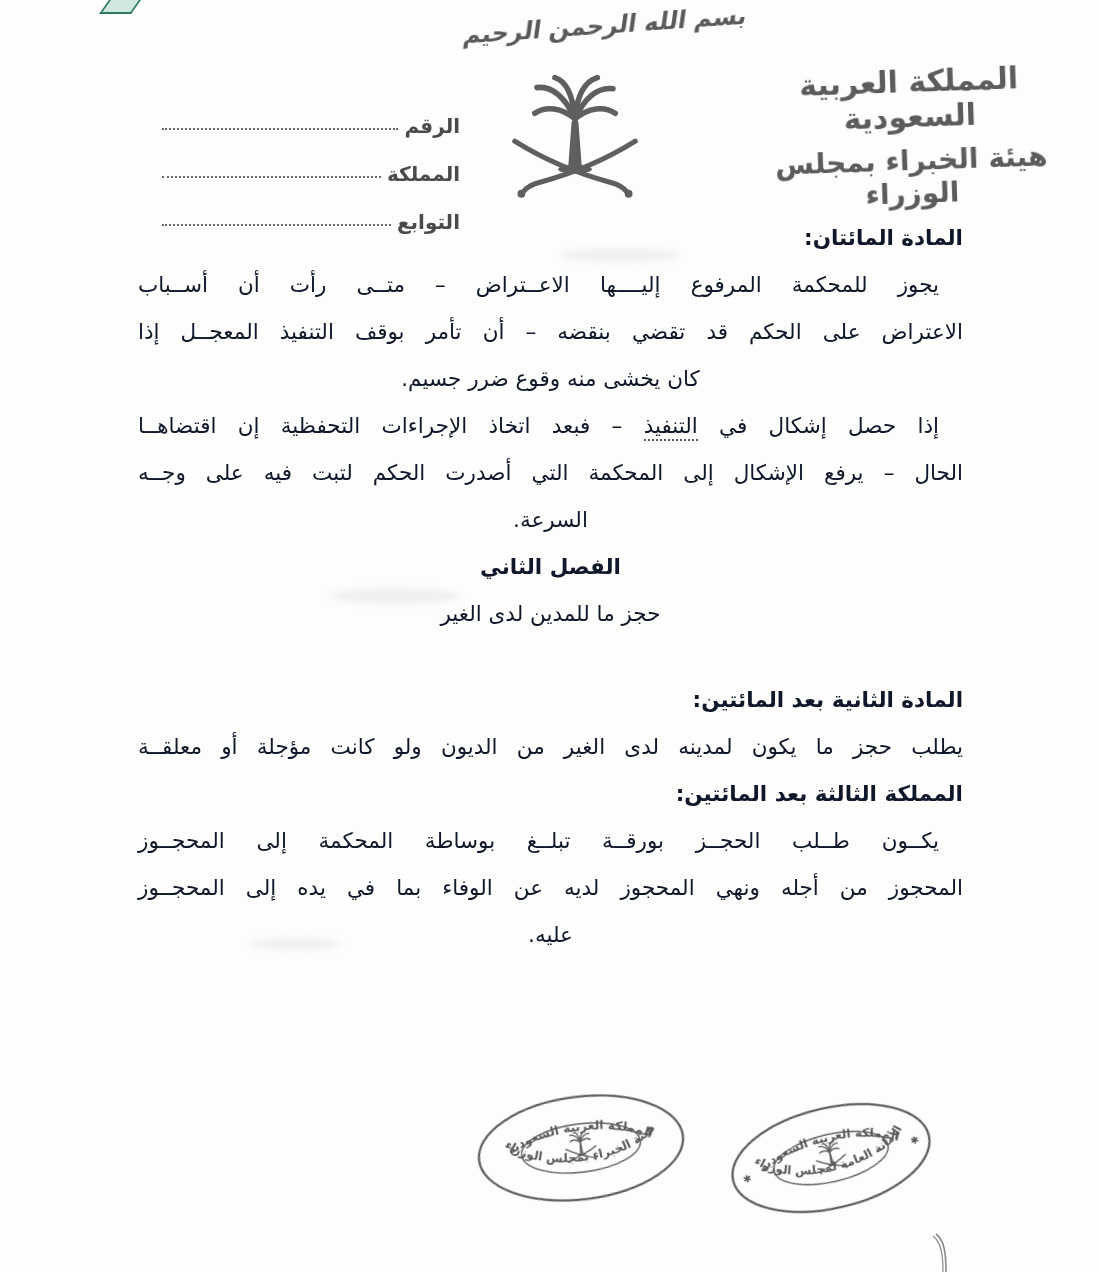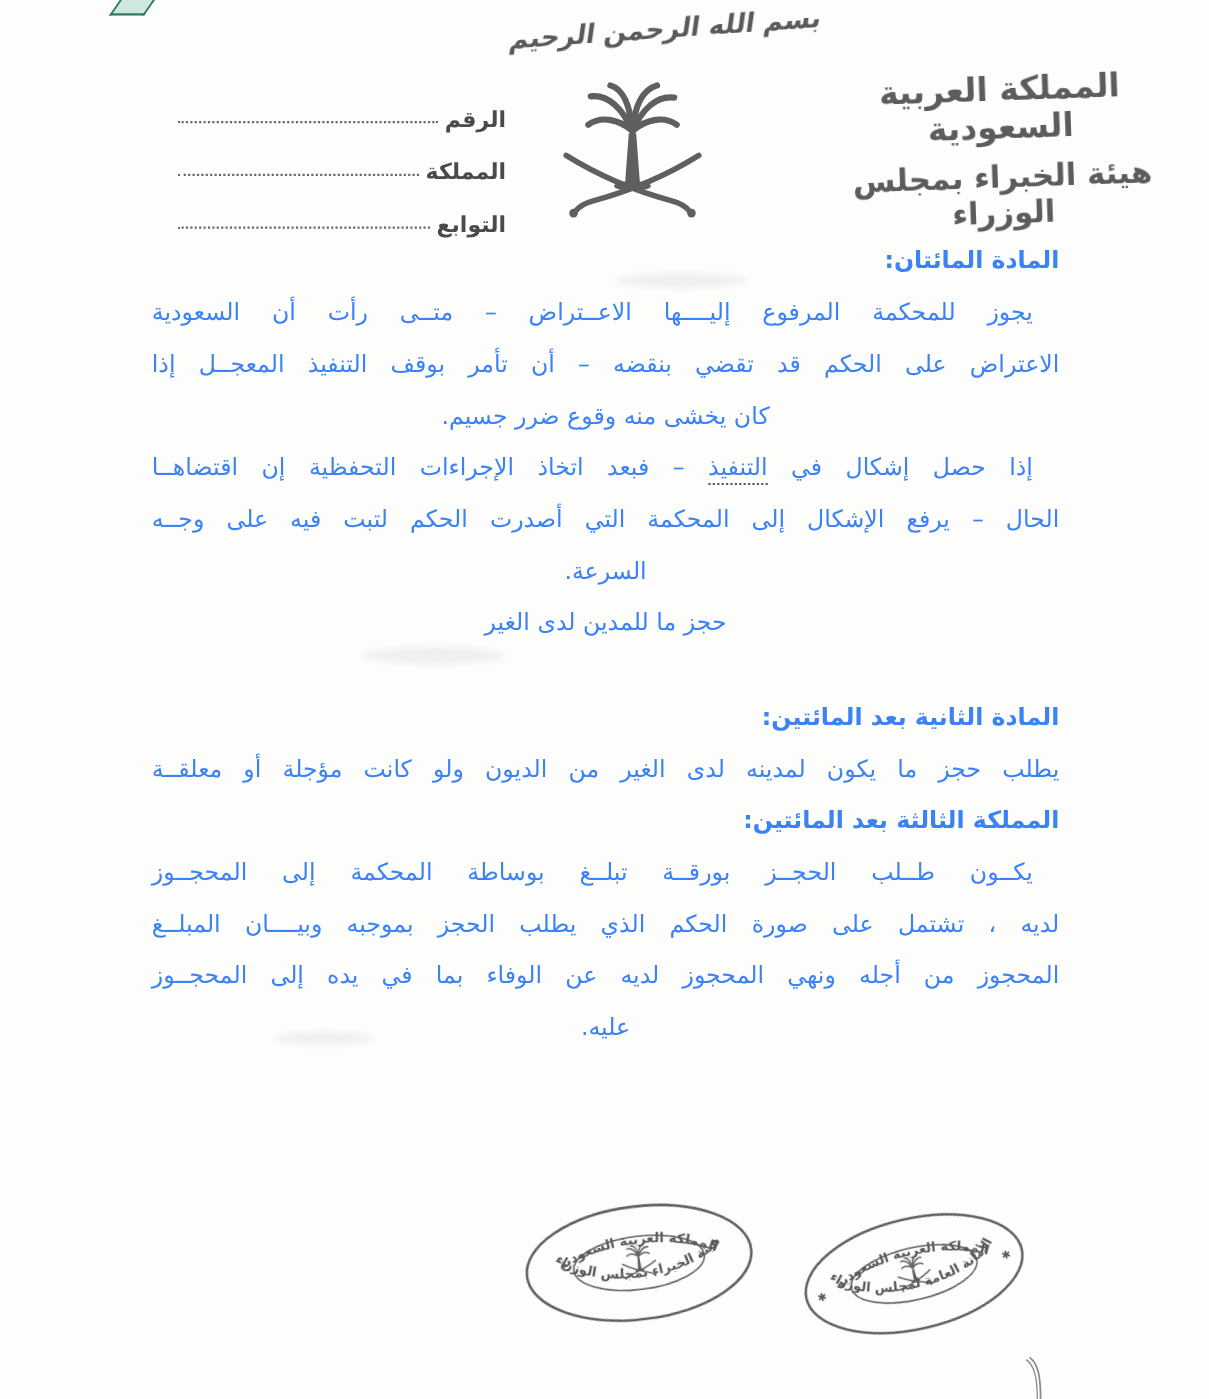--- a/index.html
+++ b/index.html
@@ -16,28 +16,28 @@
     direction:rtl; filter:blur(.2px);
   }
   .org {
     position:absolute; top:64px; right:16px; width:345px;
     text-align:center; font-weight:bold; color:#5c5c5c;
     transform:rotate(-2deg); direction:rtl; filter:blur(.2px);
   }
   .org .org1 { font-size:30px; letter-spacing:-1px; }
   .org .org2 { font-size:28px; margin-top:10px; letter-spacing:-1px; }
   .emblem-main { position:absolute; top:72px; left:500px; width:150px; height:134px; color:#5f5f5f; }
-  .fields { position:absolute; top:72px; left:160px; width:300px; direction:rtl; }
+  .fields { position:absolute; top:90px; left:160px; width:300px; direction:rtl; }
   .field-row { display:flex; align-items:flex-end; height:48px; }
   .field-label { font-size:20px; font-weight:bold; color:#4a4a4a; white-space:nowrap; }
   .field-dots { flex:1; border-bottom:2px dotted #6a6a6a; margin:0 6px 8px 2px; }
   
   .body-text {
     position:absolute; top:214px; right:136px; left:138px;
-    direction:rtl; font-size:21.5px; color:#3b82f6;
+    direction:rtl; font-size:21.5px; color:#0f172a;
   }
   .line { line-height:47px; text-align:center; }
   .just { text-align:justify; text-align-last:justify; }
   .indent { text-indent:24px; }
   .heading { font-weight:bold; line-height:47px; text-align:right; }
   .center { text-align:center; }
   .chapter-title { font-weight:bold; }
   .gap-before { margin-top:39px; }
   .u-word { border-bottom:2px dotted #5a5a5a; padding-bottom:1px;margin-top:28px; }
   
@@ -112,36 +112,36 @@
     </div>
     <div class="field-row">
       <span class="field-label">التوابع</span>
       <span class="field-dots"></span>
     </div>
   </div>
 
   <div class="body-text">
 
     <div class="heading">المادة المائتان:</div>
-    <div class="line just indent">يجوز للمحكمة المرفوع إليــــها الاعــتراض – متــى رأت أن السعودية</div>
+    <div class="line just indent">يجوز للمحكمة المرفوع إليــــها الاعــتراض – متــى رأت أن أســباب</div>
     <div class="line just">الاعتراض على الحكم قد تقضي بنقضه – أن تأمر بوقف التنفيذ المعجــل إذا</div>
     <div class="line">كان يخشى منه وقوع ضرر جسيم.</div>
 
     <div class="line just indent"><span>إذا حصل إشكال في </span><span class="u-word">التنفيذ</span><span> – فبعد اتخاذ الإجراءات التحفظية إن اقتضاهــا</span></div>
     <div class="line just">الحال – يرفع الإشكال إلى المحكمة التي أصدرت الحكم لتبت فيه على وجــه</div>
     <div class="line">السرعة.</div>
 
+    <div class="line center chapter-title">الفصل الثاني</div>
     <div class="line center">حجز ما للمدين لدى الغير</div>
 
     <div class="heading gap-before">المادة الثانية بعد المائتين:</div>
     <div class="line just">يطلب حجز ما يكون لمدينه لدى الغير من الديون ولو كانت مؤجلة أو معلقــة</div>
 
     <div class="heading">المملكة الثالثة بعد المائتين:</div>
     <div class="line just indent">يكــون طــلب الحجــز بورقــة تبلــغ بوساطة المحكمة إلى المحجــوز</div>
-    <div class="line just">لديه ، تشتمل على صورة الحكم الذي يطلب الحجز بموجبه وبيــــان المبلــغ</div>
     <div class="line just">المحجوز من أجله ونهي المحجوز لديه عن الوفاء بما في يده إلى المحجــوز</div>
     <div class="line">عليه.</div>
 
   </div>
 
   <svg class="stamp stamp-experts" viewBox="0 0 230 120">
     <ellipse cx="115" cy="60" rx="110" ry="55" fill="none" stroke="currentColor" stroke-width="2.5"></ellipse>
     <ellipse cx="115" cy="60" rx="64" ry="26" fill="none" stroke="currentColor" stroke-width="1.5"></ellipse>
     <path id="arcTopA" d="M 20,76 A 98,46 0 0 1 210,76" fill="none"></path>
     <path id="arcBotA" d="M 32,46 A 88,42 0 0 0 198,46" fill="none"></path>

